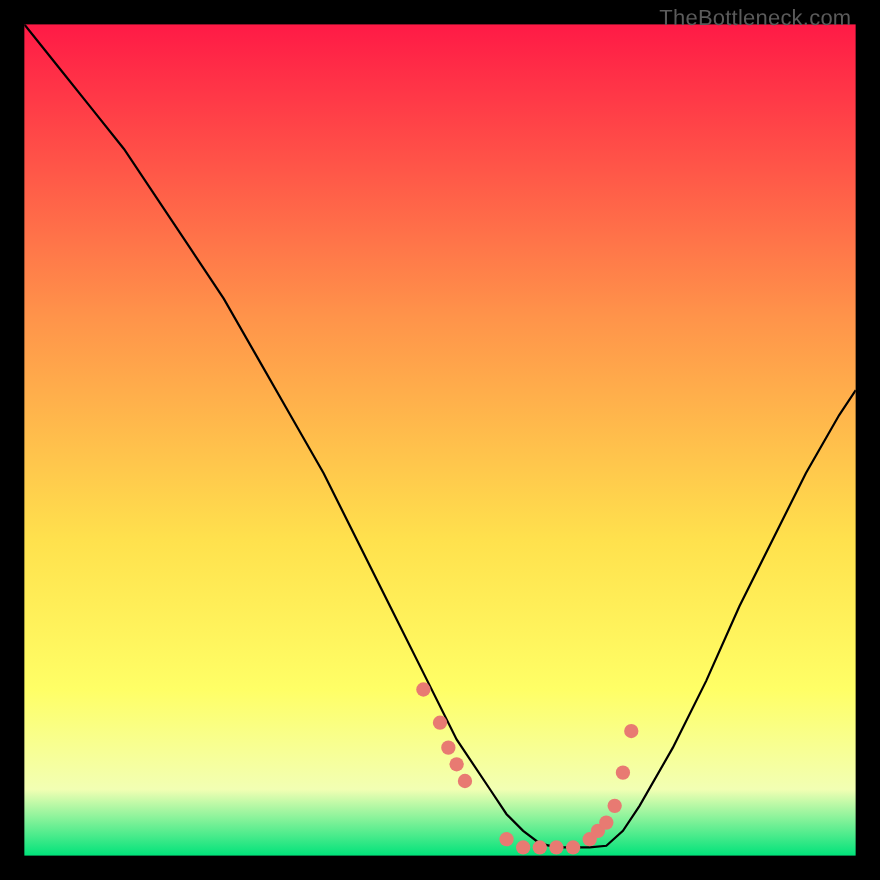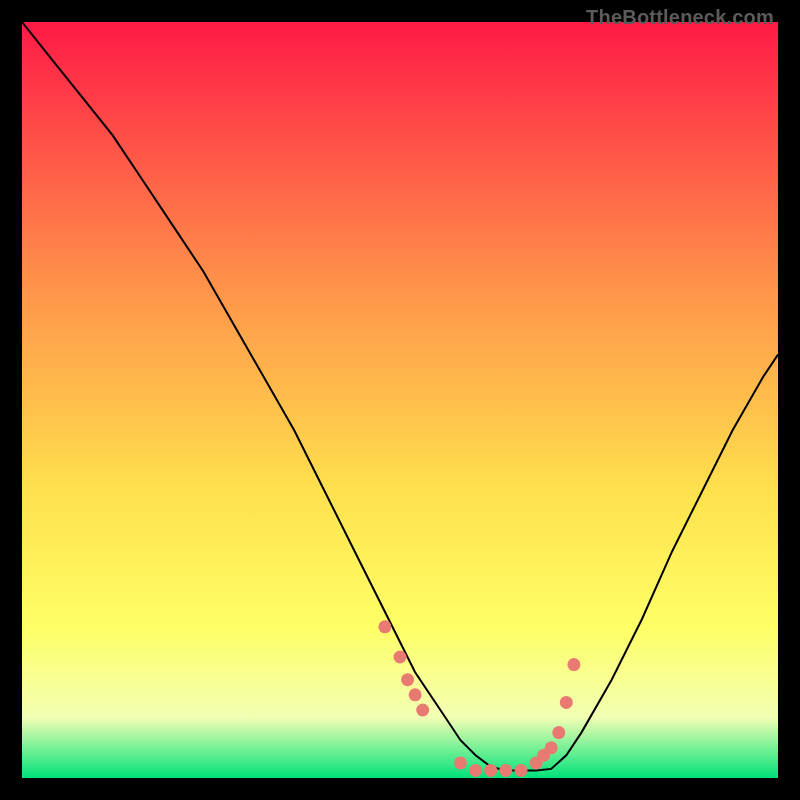--- a/index.html
+++ b/index.html
@@ -1,18 +1,18 @@
 <!DOCTYPE html>
 <html><head>
 <meta charset="utf-8">
 <style>
   html,body{margin:0;padding:0;width:800px;height:800px;background:#000;overflow:hidden;font-family:Arial,Helvetica,sans-serif}
   .frame{position:absolute;left:22px;top:22px;width:756px;height:756px;background:#000}
   .plot{position:absolute;left:0;top:0;width:756px;height:756px}
-  .attribution{position:absolute;right:26px;top:6px;color:#5b5b5b;font-size:20px;font-weight:700;letter-spacing:.2px}
+  .attribution{position:absolute;right:26px;top:6px;color:#5b5b5b;font-size:20px;font-weight:400;letter-spacing:.2px}
 </style>
 </head>
 <body>
 
 <div class="frame">
   <svg class="plot" viewBox="0 0 756 756" preserveAspectRatio="none">
     <defs>
       <linearGradient id="bg" x1="0" y1="0" x2="0" y2="1">
         <stop offset="0" stop-color="#ff1a46"></stop>
         <stop offset="0.35" stop-color="#ff934a"></stop>

